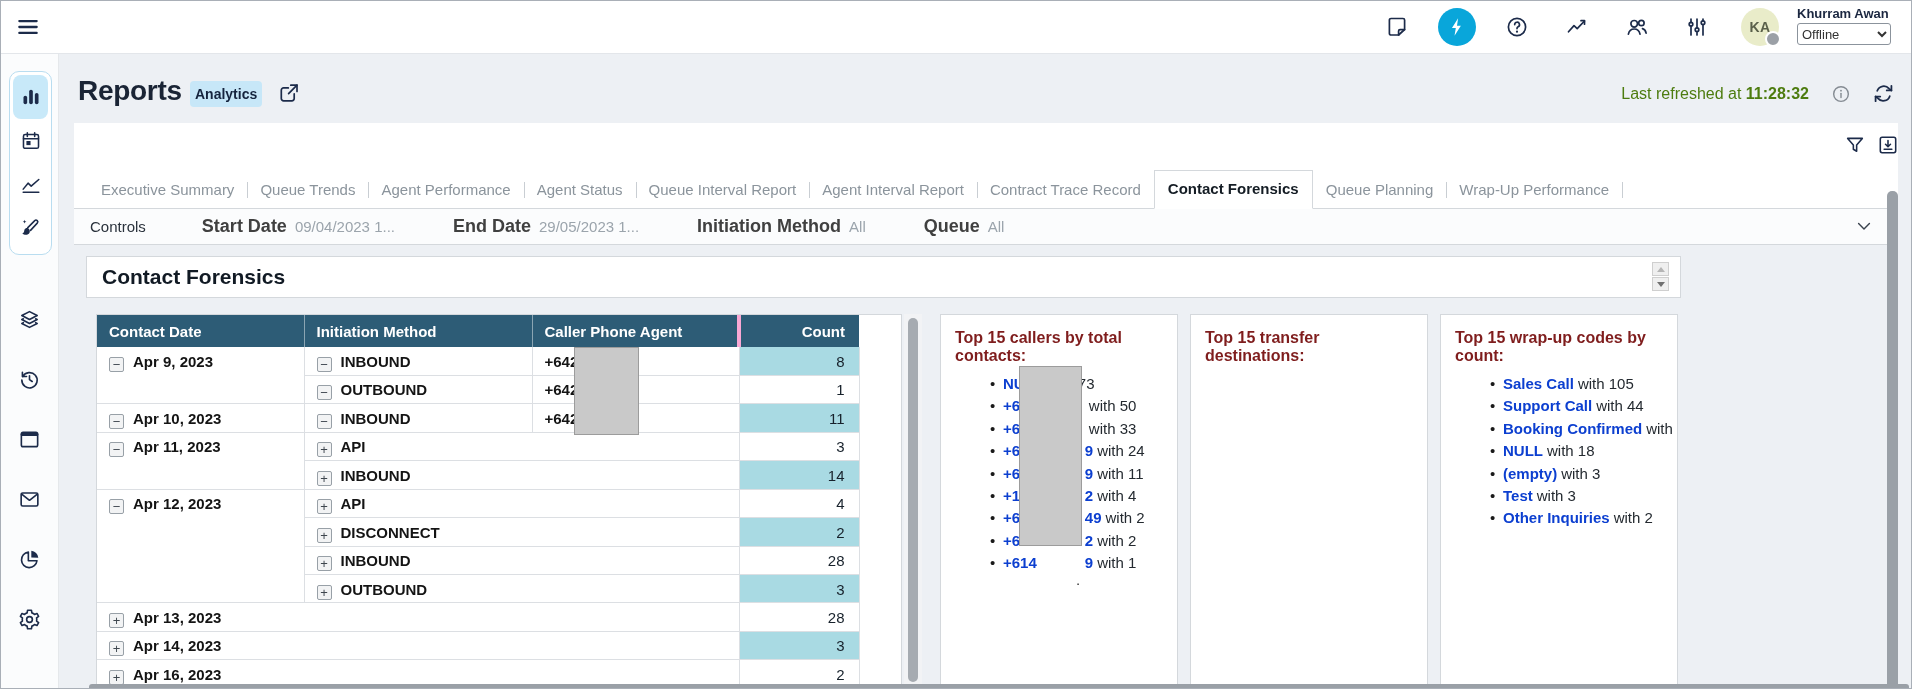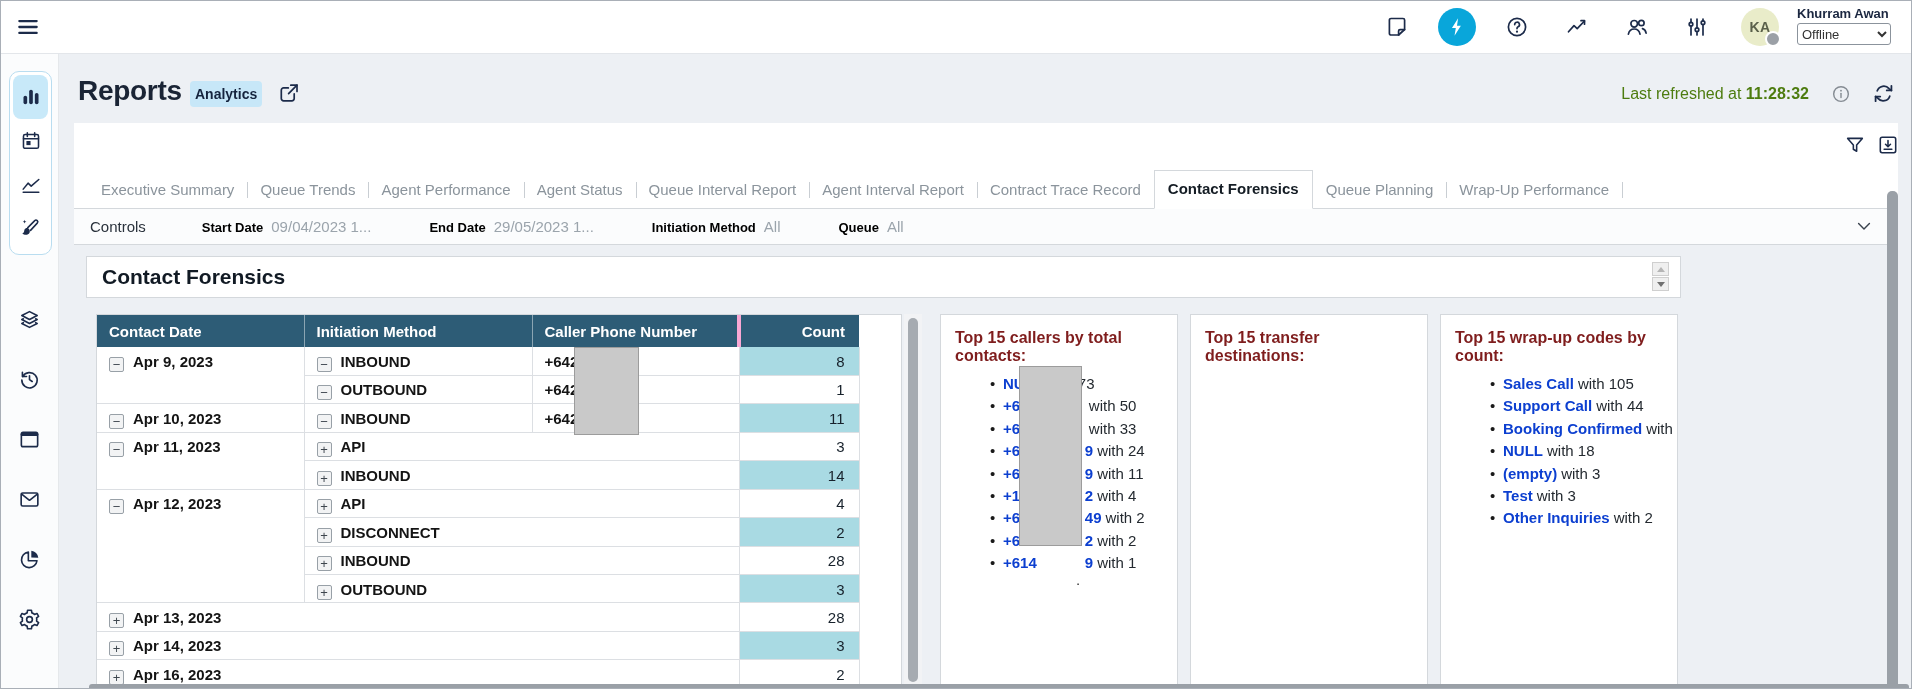--- a/index.html
+++ b/index.html
@@ -58,21 +58,21 @@
            white-space:nowrap;cursor:pointer;}
   .tabs li.sep::before{content:"";position:absolute;left:0;top:10px;height:16px;border-left:1px solid #c9ced3;}
   .tabs li.endsep::after{content:"";position:absolute;right:-1px;top:10px;height:16px;border-left:1px solid #c9ced3;}
   .tabs li.active{height:37px;line-height:36px;background:#fff;border:1px solid #d4d8dc;border-bottom:1px solid #fff;
            margin-bottom:-1px;font-weight:bold;color:#141c24;}
 
   .controls-row{position:absolute;left:73px;top:207px;width:1824px;height:36px;background:#fbfcfd;
             border-bottom:1px solid #d4d8dc;display:flex;align-items:center;z-index:3;}
   .controls-label{font-size:15px;color:#2a323c;margin-left:16px;margin-right:56px;}
   .ctl{display:flex;align-items:baseline;margin-right:58px;cursor:pointer;}
-  .ctl .lb{font-size:13px;font-weight:bold;color:#000000;}
+  .ctl .lb{font-size:18px;font-weight:bold;color:#404040;}
   .ctl .val{font-size:15px;color:#9ba4ac;margin-left:8px;white-space:nowrap;}
   .controls-chevron{position:absolute;right:24px;top:8px;width:20px;height:20px;color:#39424d;cursor:pointer;}
 
   
   .section-box{position:absolute;left:85px;top:255px;width:1595px;height:42px;background:#fff;
             border:1px solid #d4d8dc;box-sizing:border-box;}
   .section-title{position:absolute;left:15px;top:8px;font-size:21px;font-weight:bold;color:#111a24;}
   .spinner{position:absolute;right:11px;top:5px;width:17px;height:30px;}
   .spin-btn{width:17px;height:14px;background:#efefef;border:1px solid #cfcfcf;box-sizing:border-box;
             display:flex;align-items:center;justify-content:center;cursor:pointer;}
@@ -379,21 +379,21 @@
       <colgroup>
           <col style="width:207px">
           <col style="width:228px">
           <col style="width:207px">
           <col style="width:120px">
         </colgroup>
       <thead>
         <tr>
           <th>Contact Date</th>
           <th>Initiation Method</th>
-          <th>Caller Phone Number</th>
+          <th>Caller Phone Agent</th>
           <th class="count">Count</th>
         </tr>
       </thead>
       <tbody id="ftable-body">
           <tr>
             <td class="lblcell col-date" rowspan="2"><span class="toggle">−</span><span>Apr 9, 2023</span></td>
             <td class="lblcell col-method"><span class="toggle">−</span><span>INBOUND</span></td>
             <td class="lblcell col-phone"><span>+642</span></td>
             <td class="count hl">8</td>
           </tr>

